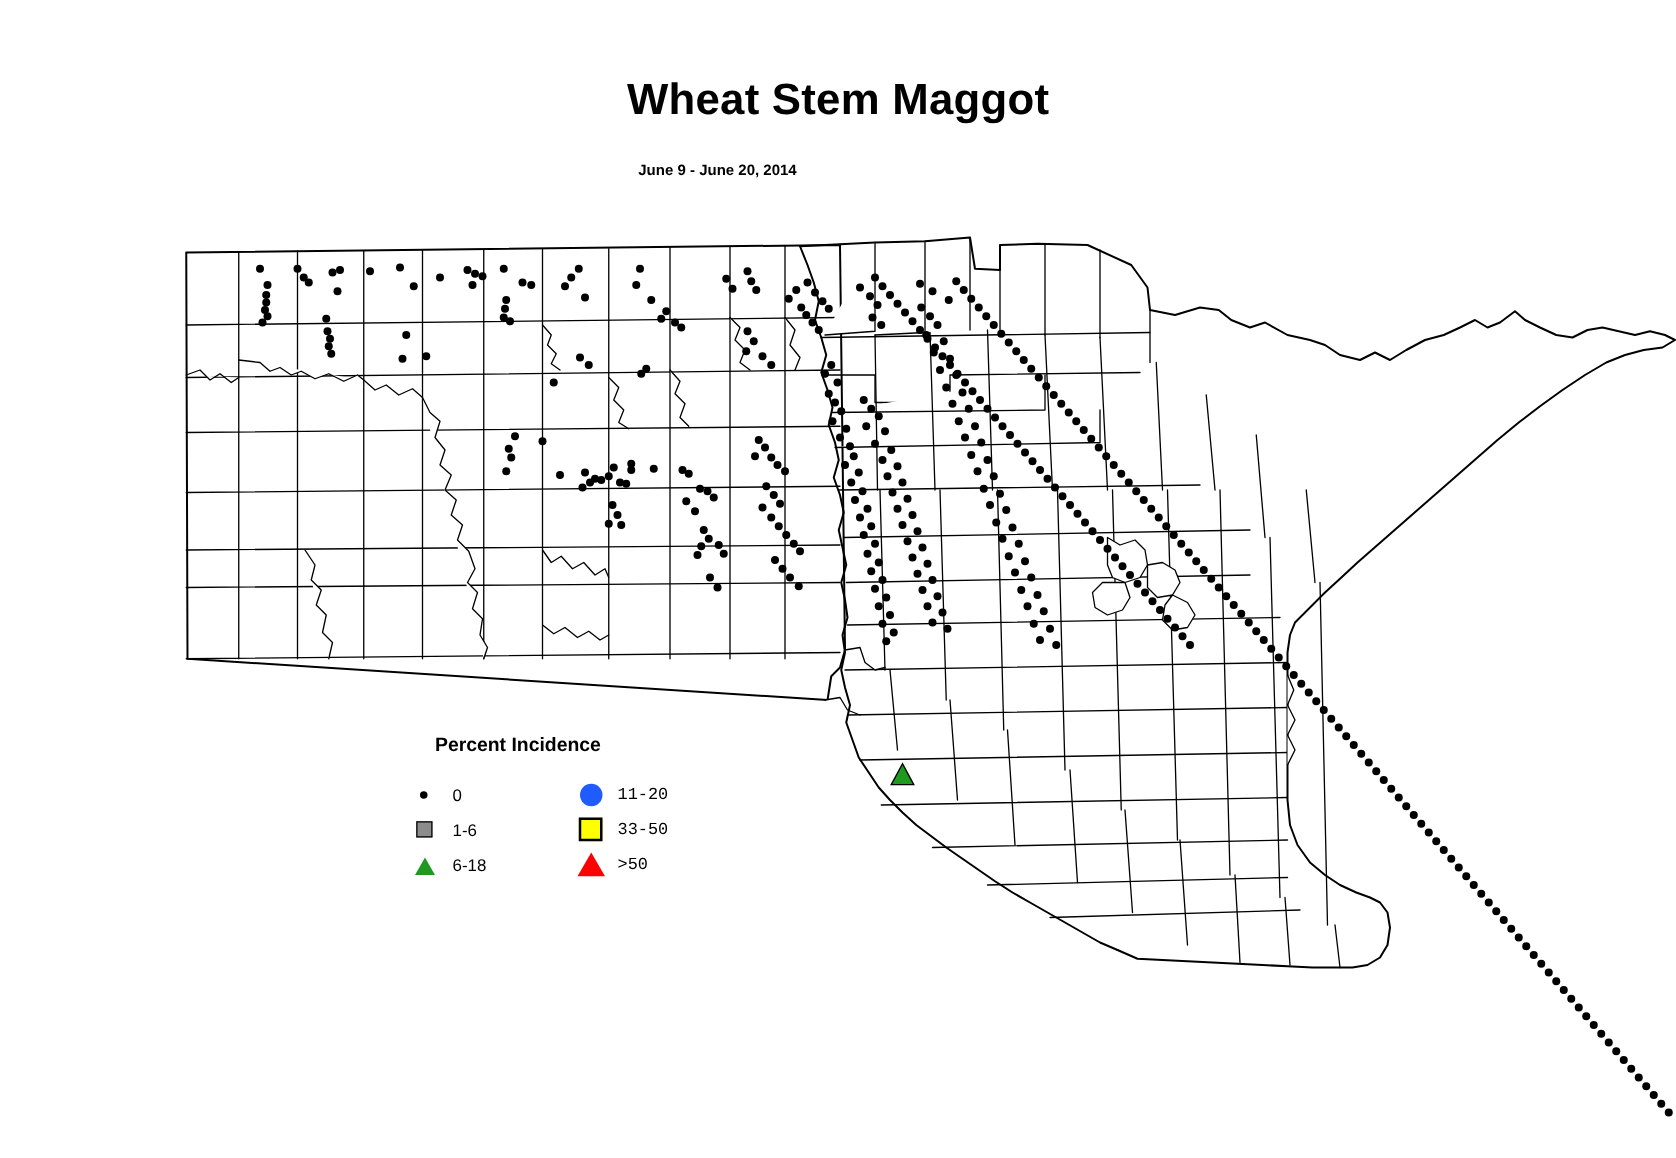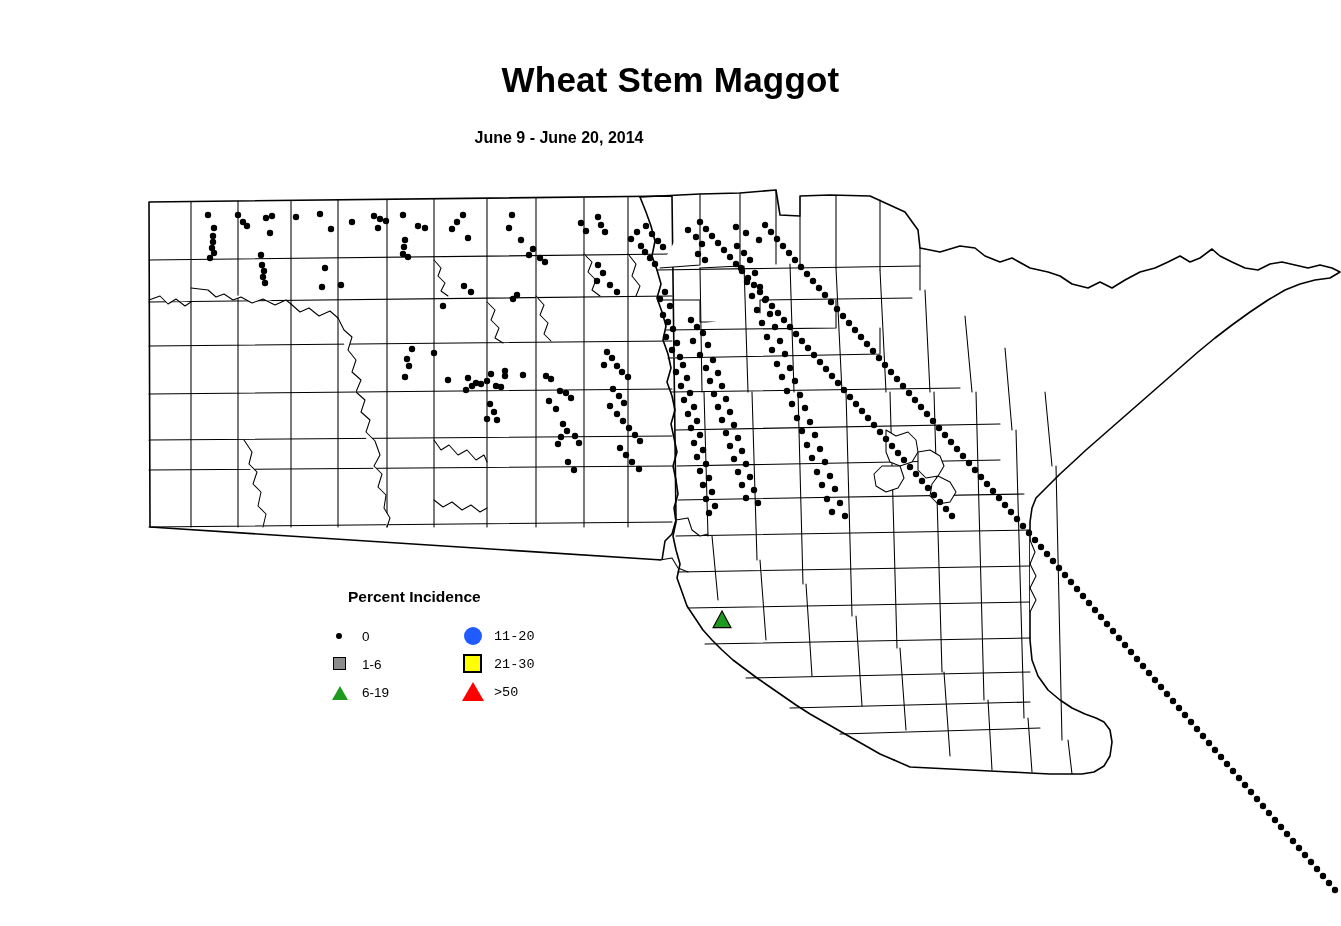--- a/index.html
+++ b/index.html
@@ -24,22 +24,23 @@
     font-size: 35px;
     font-weight: bold;
     letter-spacing: 0.2px;
   }
   #page-subtitle {
     position: absolute;
     left: 0;
     top: 129px;
     width: 1118px;
     text-align: center;
-    font-size: 16px;
+    font-size: 12px;
     font-weight: bold;
+    padding-left: 15px;
   }
   #map-figure {
     position: absolute;
     left: 0;
     top: 0;
     width: 1341px;
     height: 926px;
   }
   #map-svg {
     display: block;
@@ -703,35 +704,35 @@
     <span class="legend-swatch">
         <span class="sw-square-gray"></span>
       </span>
     <span class="legend-label">1-6</span>
   </div>
 
   <div class="legend-row legend-col-left legend-r2">
     <span class="legend-swatch">
         <span class="sw-tri-green"></span>
       </span>
-    <span class="legend-label">6-19</span>
+    <span class="legend-label">6-18</span>
   </div>
 
   <div class="legend-row legend-col-right legend-r0">
     <span class="legend-swatch">
         <span class="sw-circle-blue"></span>
       </span>
     <span class="legend-label">11-20</span>
   </div>
 
   <div class="legend-row legend-col-right legend-r1">
     <span class="legend-swatch">
         <span class="sw-square-yellow"></span>
       </span>
-    <span class="legend-label">21-30</span>
+    <span class="legend-label">33-50</span>
   </div>
 
   <div class="legend-row legend-col-right legend-r2">
     <span class="legend-swatch">
         <span class="sw-tri-red"></span>
       </span>
     <span class="legend-label">&gt;50</span>
   </div>
 </div>
 

